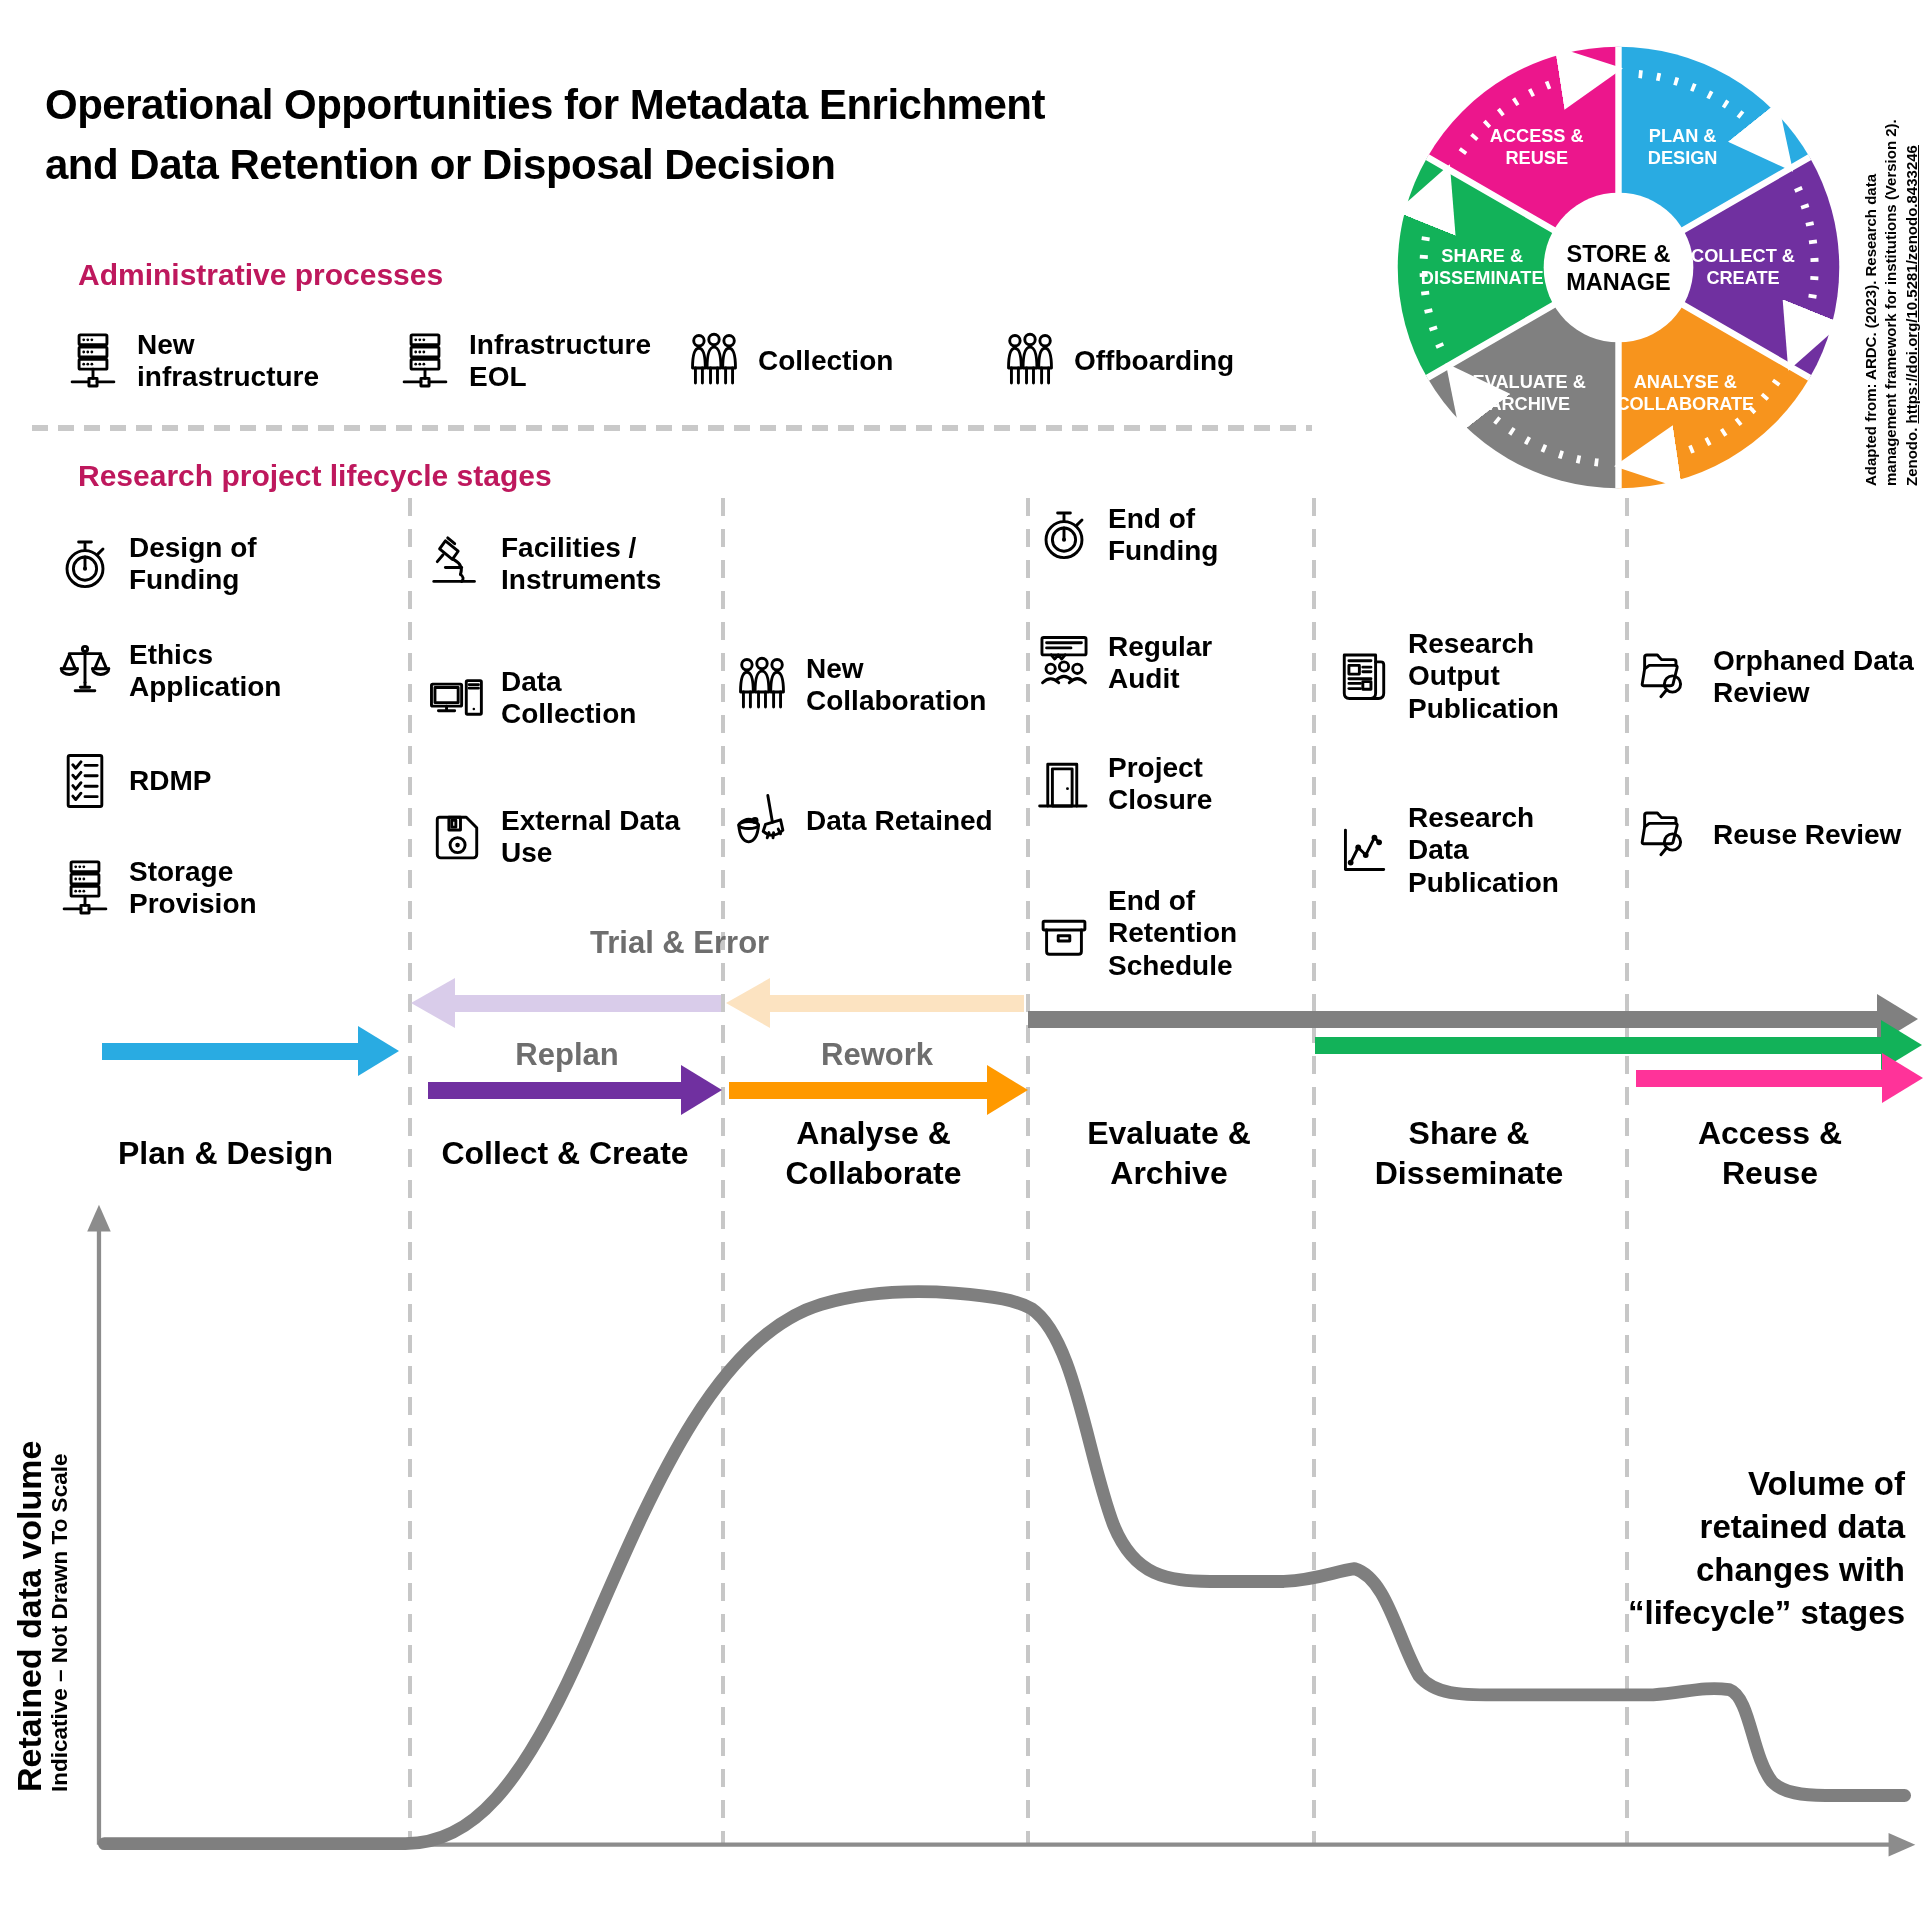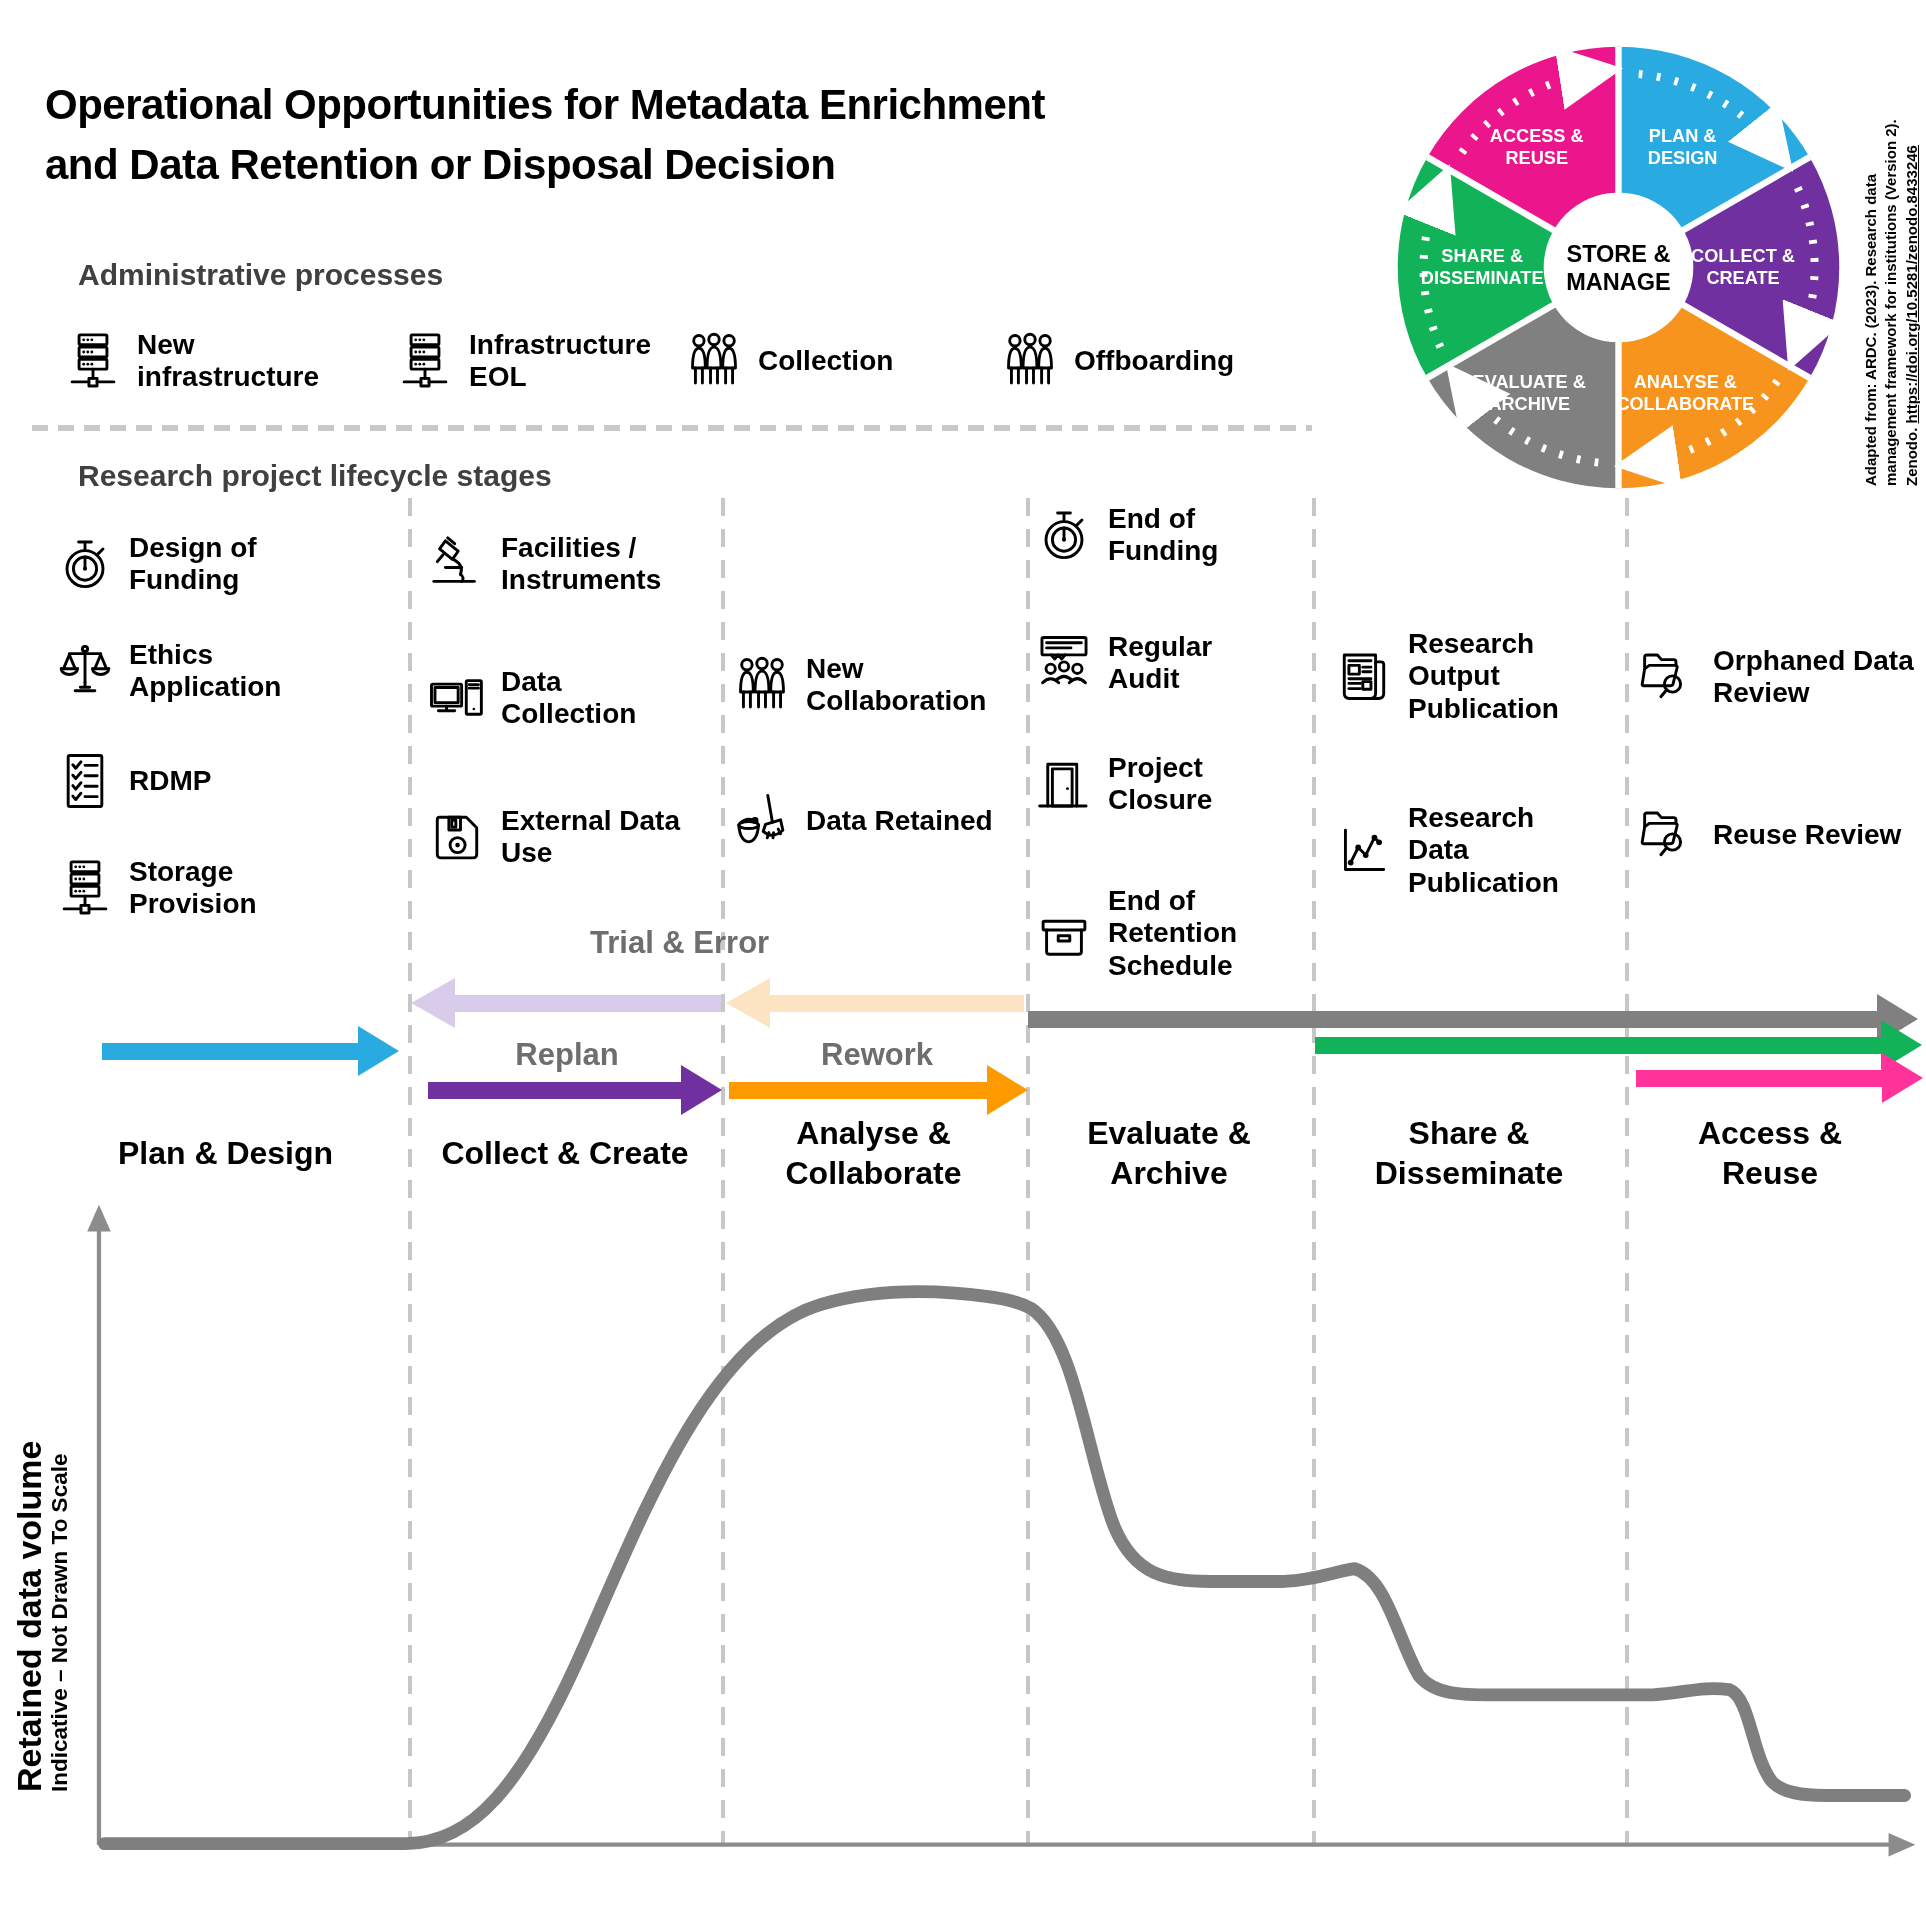--- a/index.html
+++ b/index.html
@@ -1,21 +1,21 @@
 <!DOCTYPE html>
 <html style="font-size:8.6px"><head>
 <meta charset="utf-8">
 <style>
   html,body{margin:0;padding:0;background:#fff;}
   #canvas{position:relative;width:1926px;height:1926px;background:#fff;overflow:hidden;
           font-family:"Liberation Sans",sans-serif;font-weight:bold;color:#000;}
   .abs{position:absolute;}
   .pre{white-space:pre-line;}
   #title{left:45px;top:75px;font-size:42px;line-height:1.42;letter-spacing:-0.5px;}
-  .sect-head{font-size:30px;color:#404040;}
+  .sect-head{font-size:30px;color:#be185d;}
   .item{display:flex;align-items:center;gap:15px;z-index:4;}
   .item .lbl{font-size:28px;line-height:1.16;white-space:pre-line;}
   .ic{width:58px;height:58px;flex:0 0 auto;}
   
   .vdash{width:3.7px;top:498px;height:1348px;z-index:1;
          background:repeating-linear-gradient(to bottom,#C7C7C7 0 18px,transparent 18px 31px);}
   #hdash{left:32px;top:425px;width:1280px;height:5.9px;z-index:1;
          background:repeating-linear-gradient(to right,#C9C9C9 0 16px,transparent 16px 26px);}
   
   .arr{z-index:3;}
@@ -474,15 +474,19 @@
          C2682,3168 2732,3168 2792,3168
          L3090,3168
          C3150,3164 3182,3152 3232,3158
          C3272,3172 3274,3282 3312,3330
          C3332,3352 3372,3356 3412,3356
          L3560,3356" fill="none" stroke="#7F7F7F" stroke-width="24" stroke-linecap="round" stroke-linejoin="round"></path>
   </svg>
 
   <div class="abs rot" id="ylab" style="left:9.6px;top:1792px;width:589px;">Retained data volume</div>
   <div class="abs rot" id="ylabsub" style="left:47px;top:1792px;width:589px;">Indicative – Not Drawn To Scale</div>
+  <div class="abs pre" id="volnote" style="left:1584px;top:1463px;width:321px;">Volume of
+retained data
+changes with
+“lifecycle” stages</div>
 
 </div>
 
 
 </body></html>

